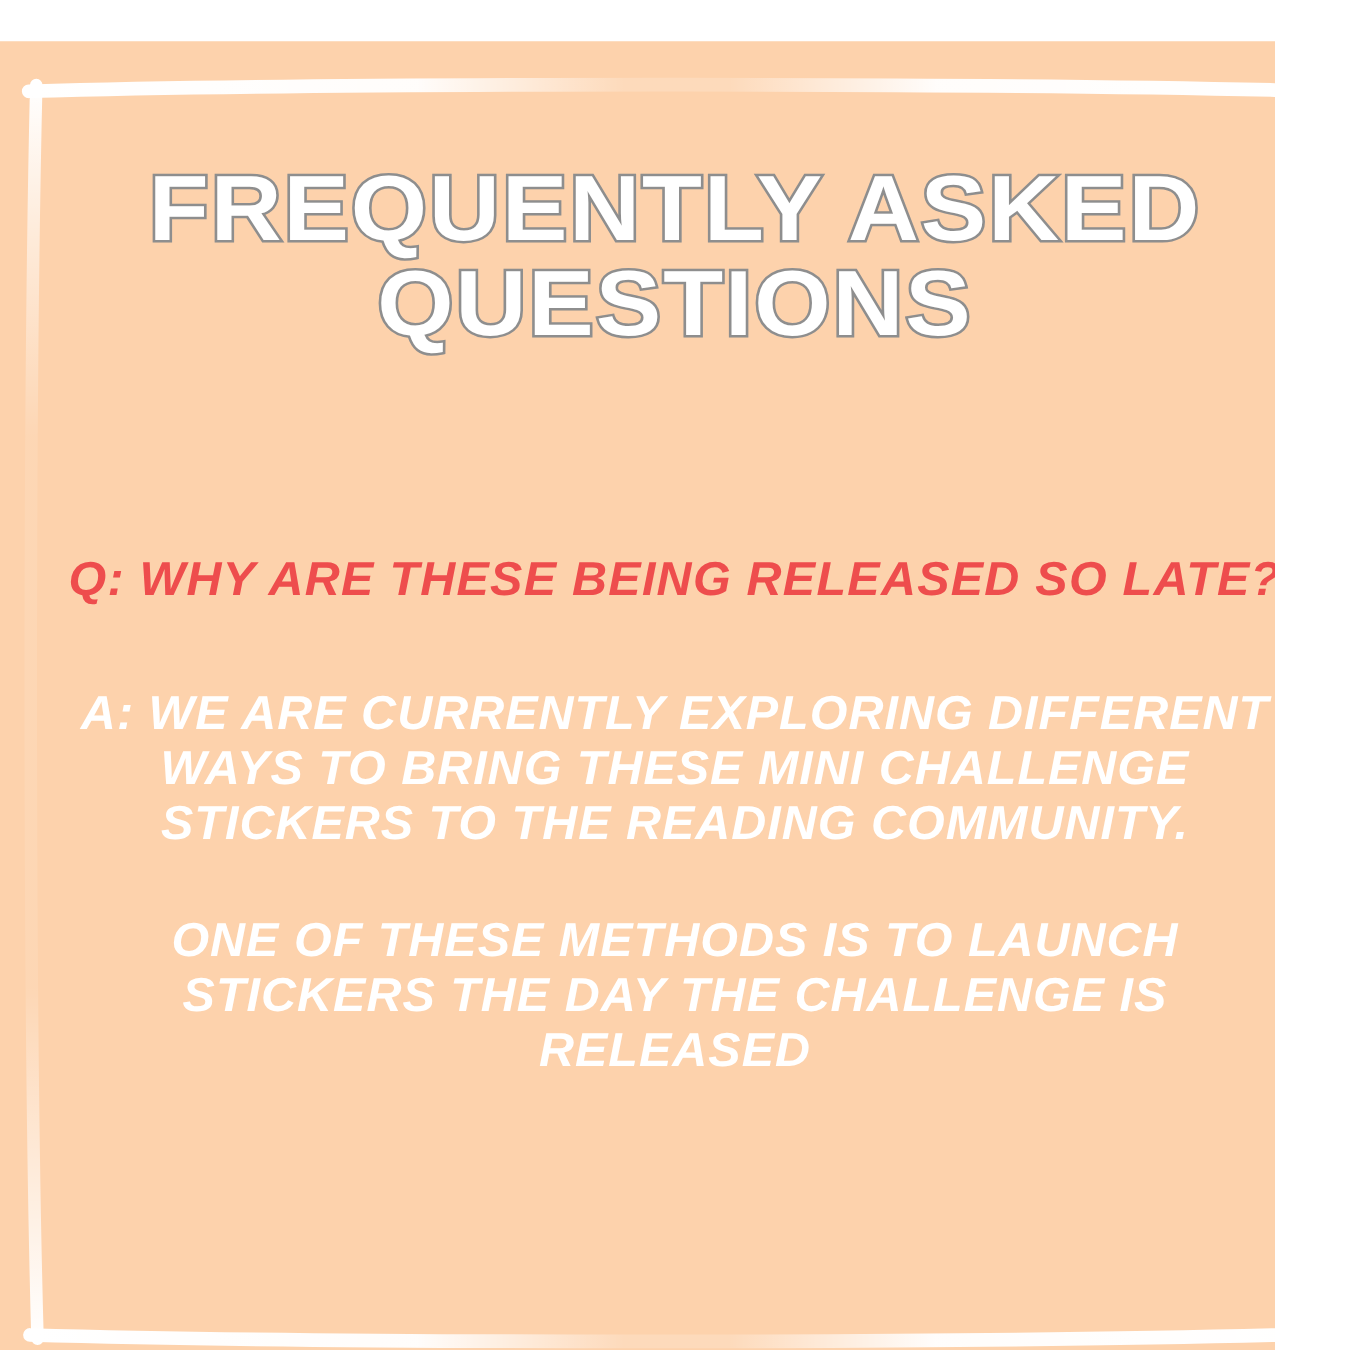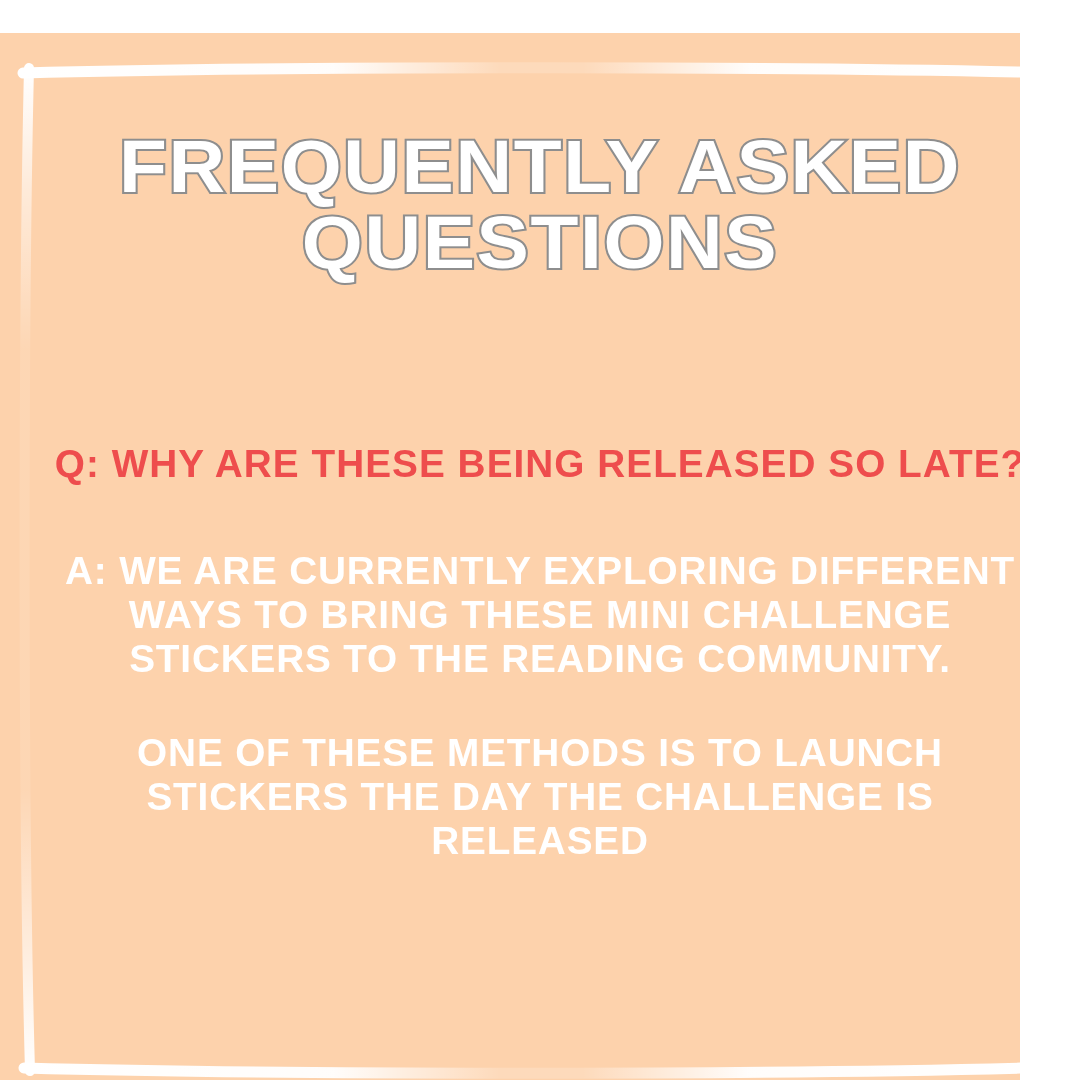--- a/index.html
+++ b/index.html
@@ -62,20 +62,21 @@
     transform-origin: center;
   }
 
   
   .content {
     position: absolute;
     left: 50px;
     top: 408px;
     width: 980px;
     text-align: center;
+    font-style: italic;
   }
   .q-line {
     font-family: "Liberation Sans Narrow", "Liberation Sans", "DejaVu Sans Condensed", sans-serif;
     font-weight: 700;
     font-size: 38px;
     line-height: 46px;
     letter-spacing: 1.0px;
     color: #EE4D4D;
     text-transform: uppercase;
     margin: 0;

